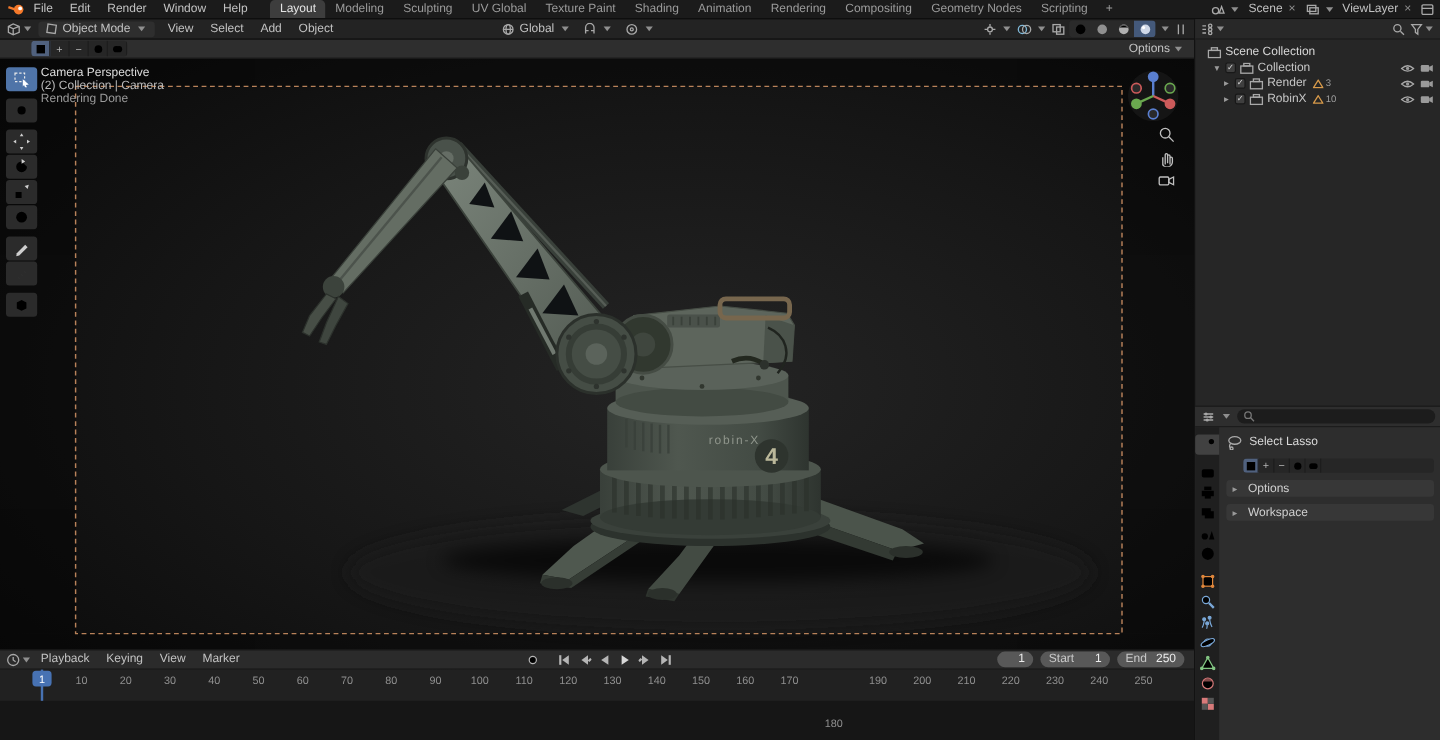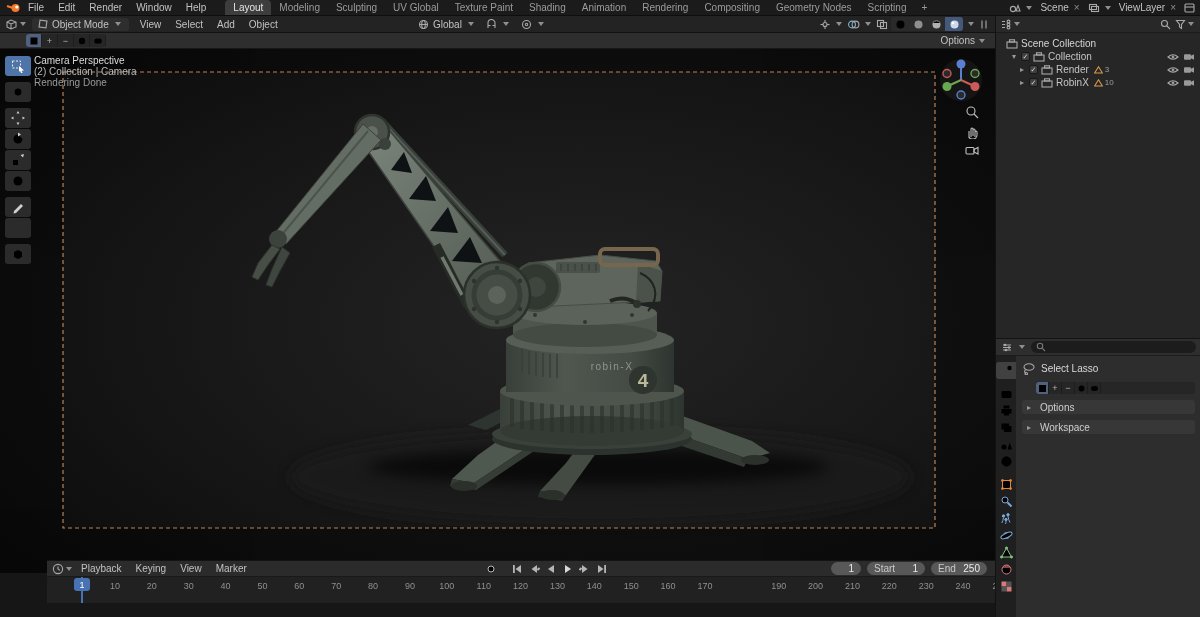--- a/index.html
+++ b/index.html
@@ -55,21 +55,21 @@
   #toolbar { position:absolute; left:5px; top:7px; width:26px; display:flex; flex-direction:column;
     gap:1px; z-index:3; }
   .tool-btn { width:26px; height:20px; background:rgba(47,47,47,.92); border-radius:3px;
     display:flex; align-items:center; justify-content:center; }
   .tool-btn.active { background:#4f74a8; }
   .tool-gap { height:4px; }
   #gizmo { position:absolute; right:12px; top:8px; z-index:3; }
   #nav-icons { position:absolute; right:16px; top:56px; display:flex; flex-direction:column; gap:6px; z-index:3; }
 
   
-  #timeline { position:absolute; left:0; top:560px; width:995px; height:43px; z-index:5;padding-left:47px; }
+  #timeline { position:absolute; left:0; top:541px; width:995px; height:43px; z-index:5; }
   #tl-controls { height:17px; background:#2b2b2b; display:flex; align-items:center;
     border-top:1px solid #141414; border-bottom:1px solid #191919; position:relative; }
   #tl-menus { display:flex; }
   #transport { position:absolute; left:437px; display:flex; align-items:center; gap:3px; }
   .tr-btn { width:14px; height:12px; display:flex; align-items:center; justify-content:center; }
   #tl-fields { position:absolute; right:8px; display:flex; align-items:center; gap:6px; }
   .tl-field { background:#585858; border-radius:7px; height:13px; display:flex; align-items:center;
     padding:0 7px; color:#ececec; }
   .tl-field .lab { color:#c9c9c9; margin-right:6px; }
   #tl-ruler { position:relative; height:26px; background:#212121; }

